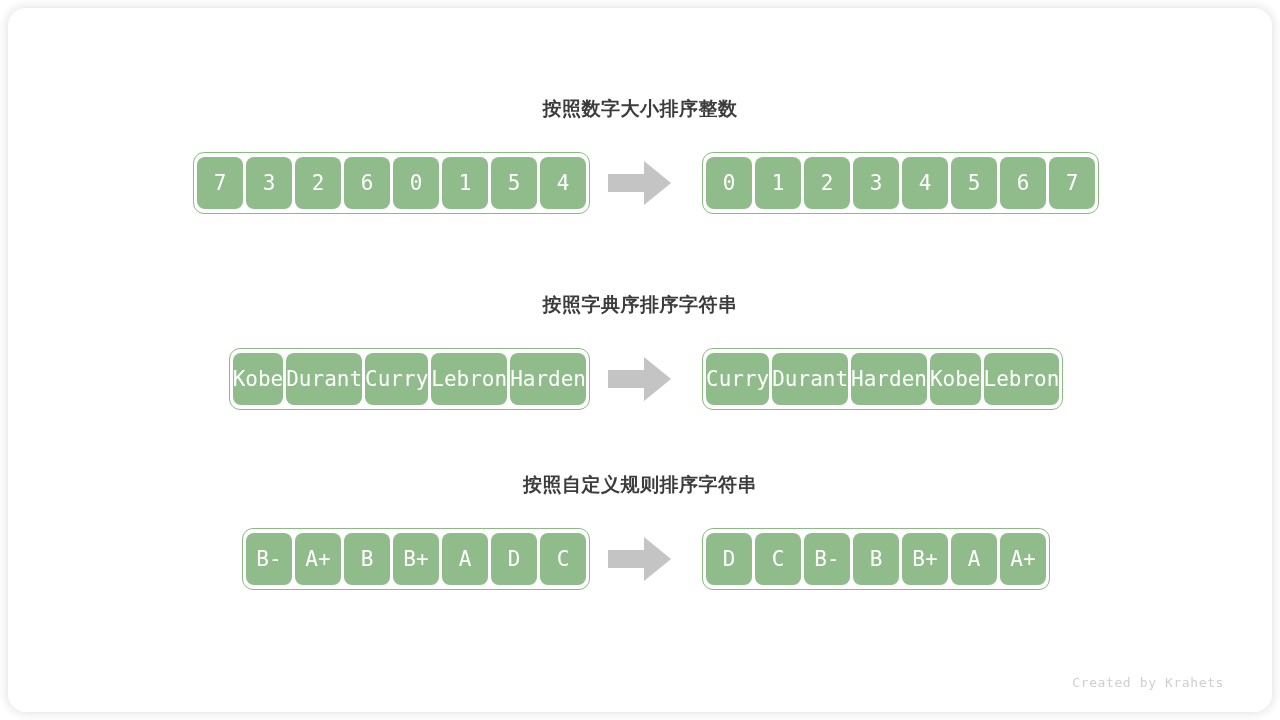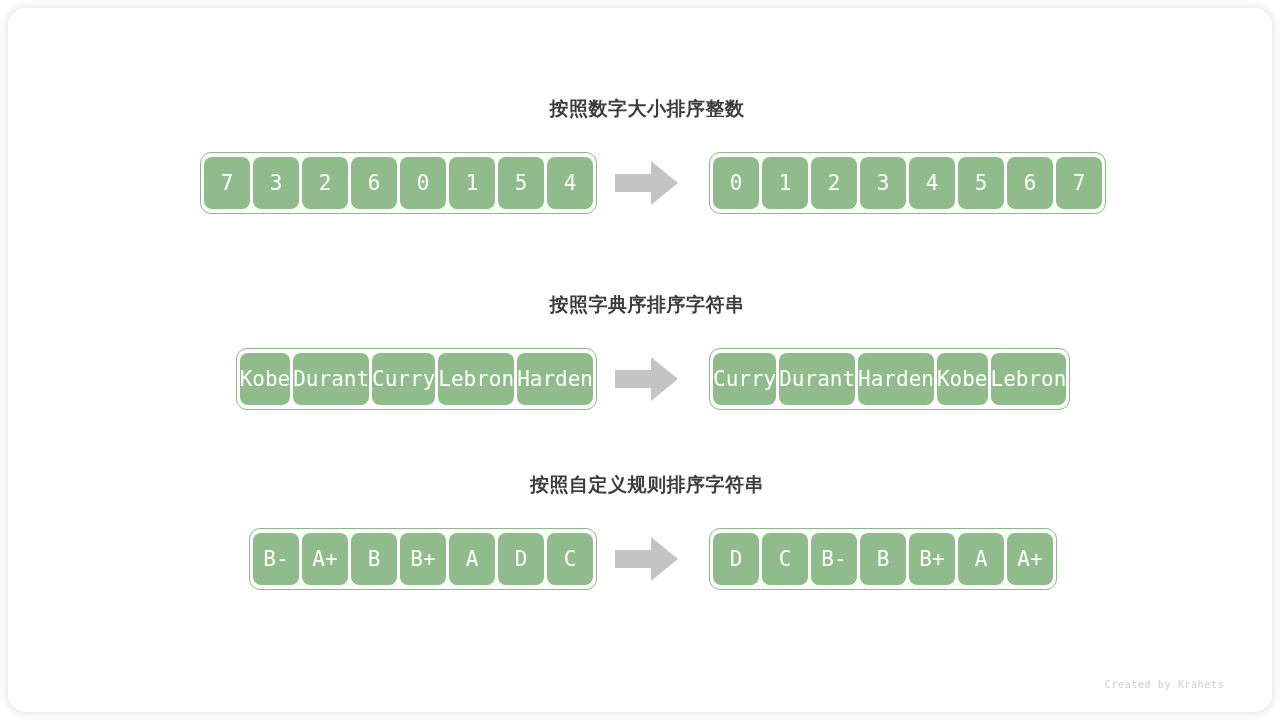--- a/index.html
+++ b/index.html
@@ -26,21 +26,20 @@
     background: #ffffff;
     border-radius: 18px;
     box-shadow: 0 0 10px 2px rgba(0,0,0,0.10);
   }
 
   
   .section {
     position: absolute;
     left: 0;
     width: 100%;
-    margin-left: 7px;
   }
   #section-0 { top: 88px; }
   #section-1 { top: 284px; }
   #section-2 { top: 464px; }
 
   .section-title {
     width: 100%;
     text-align: center;
     font-size: 19px;
     font-weight: bold;
@@ -103,21 +102,21 @@
     height: 46px;
   }
   .arrow-wrap svg { display: block; width: 100%; height: 100%; }
 
   
   #credit {
     position: absolute;
     right: 48px;
     bottom: 22px;
     font-family: "DejaVu Sans Mono", "Liberation Mono", monospace;
-    font-size: 10px;
+    font-size: 13px;
     color: #cfcfcf;
     letter-spacing: 0.6px;
   }
 </style>
 </head>
 <body>
 
 <div id="card">
 
   <div class="section" id="section-0">

